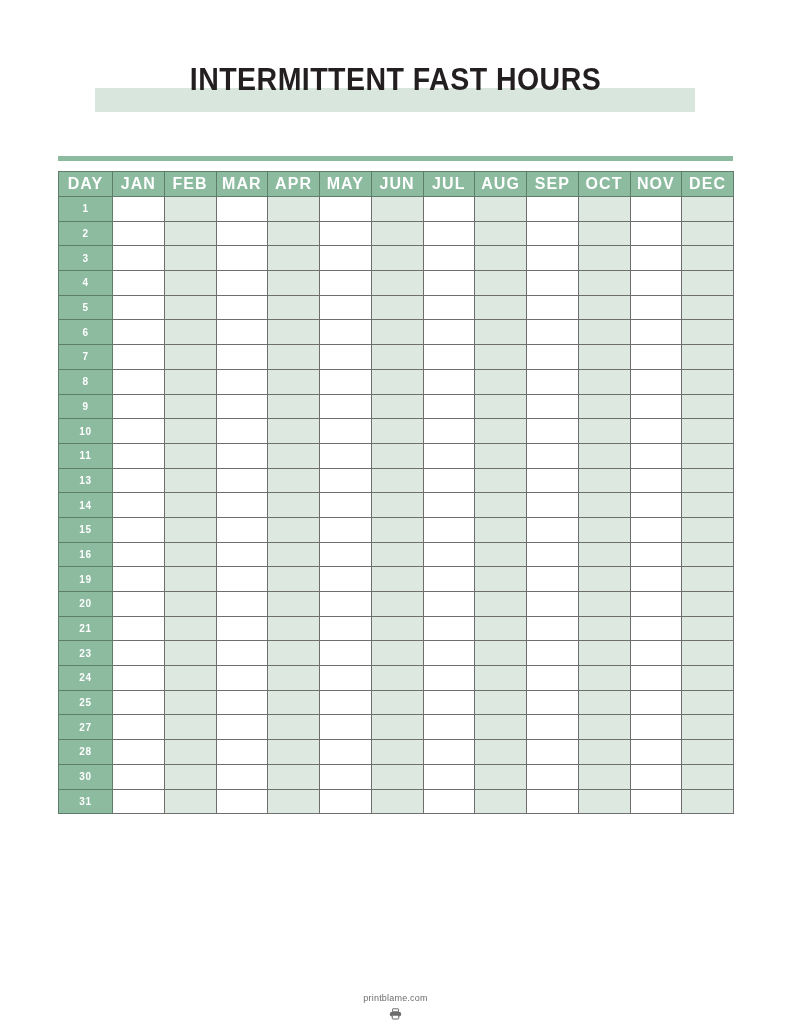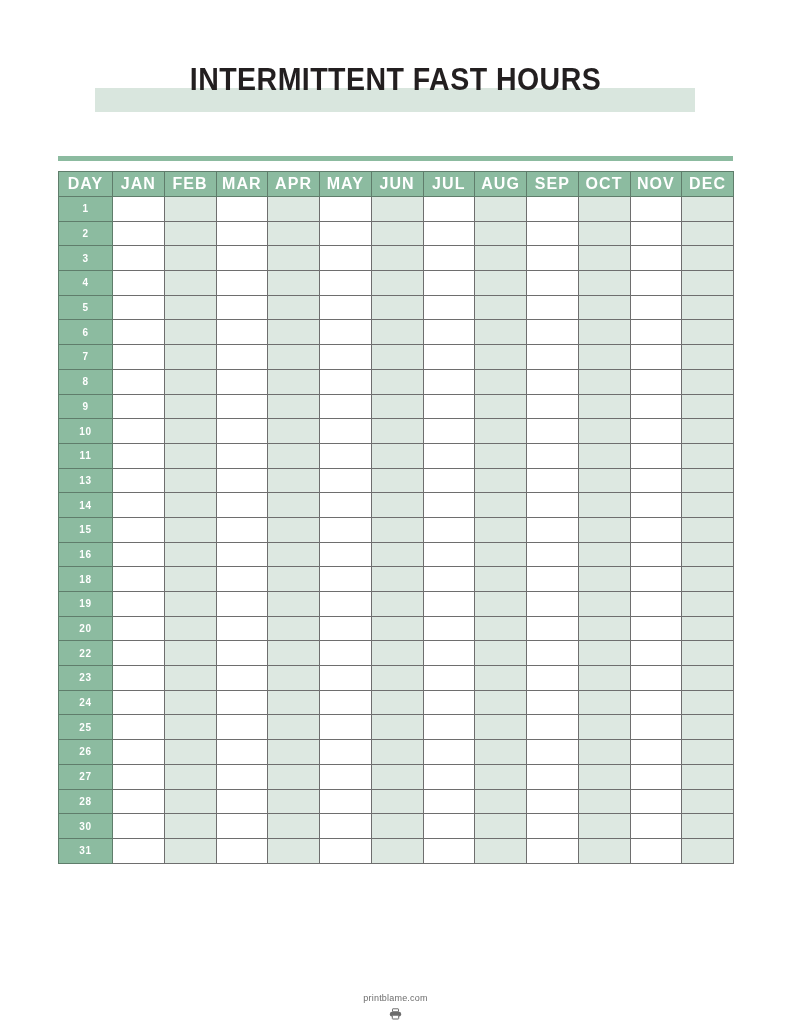--- a/index.html
+++ b/index.html
@@ -413,35 +413,20 @@
             <td class="val"></td>
             <td class="val tint"></td>
             <td class="val"></td>
             <td class="val tint"></td>
             <td class="val"></td>
             <td class="val tint"></td>
             <td class="val"></td>
             <td class="val tint"></td>
           </tr>
           <tr>
-            <td class="day-cell">18</td>
-            <td class="val"></td>
-            <td class="val tint"></td>
-            <td class="val"></td>
-            <td class="val tint"></td>
-            <td class="val"></td>
-            <td class="val tint"></td>
-            <td class="val"></td>
-            <td class="val tint"></td>
-            <td class="val"></td>
-            <td class="val tint"></td>
-            <td class="val"></td>
-            <td class="val tint"></td>
-          </tr>
-          <tr>
             <td class="day-cell">19</td>
             <td class="val"></td>
             <td class="val tint"></td>
             <td class="val"></td>
             <td class="val tint"></td>
             <td class="val"></td>
             <td class="val tint"></td>
             <td class="val"></td>
             <td class="val tint"></td>
             <td class="val"></td>
@@ -458,21 +443,21 @@
             <td class="val"></td>
             <td class="val tint"></td>
             <td class="val"></td>
             <td class="val tint"></td>
             <td class="val"></td>
             <td class="val tint"></td>
             <td class="val"></td>
             <td class="val tint"></td>
           </tr>
           <tr>
-            <td class="day-cell">22</td>
+            <td class="day-cell">21</td>
             <td class="val"></td>
             <td class="val tint"></td>
             <td class="val"></td>
             <td class="val tint"></td>
             <td class="val"></td>
             <td class="val tint"></td>
             <td class="val"></td>
             <td class="val tint"></td>
             <td class="val"></td>
             <td class="val tint"></td>
@@ -504,35 +489,20 @@
             <td class="val tint"></td>
             <td class="val"></td>
             <td class="val tint"></td>
             <td class="val"></td>
             <td class="val tint"></td>
             <td class="val"></td>
             <td class="val tint"></td>
           </tr>
           <tr>
             <td class="day-cell">25</td>
-            <td class="val"></td>
-            <td class="val tint"></td>
-            <td class="val"></td>
-            <td class="val tint"></td>
-            <td class="val"></td>
-            <td class="val tint"></td>
-            <td class="val"></td>
-            <td class="val tint"></td>
-            <td class="val"></td>
-            <td class="val tint"></td>
-            <td class="val"></td>
-            <td class="val tint"></td>
-          </tr>
-          <tr>
-            <td class="day-cell">26</td>
             <td class="val"></td>
             <td class="val tint"></td>
             <td class="val"></td>
             <td class="val tint"></td>
             <td class="val"></td>
             <td class="val tint"></td>
             <td class="val"></td>
             <td class="val tint"></td>
             <td class="val"></td>
             <td class="val tint"></td>

